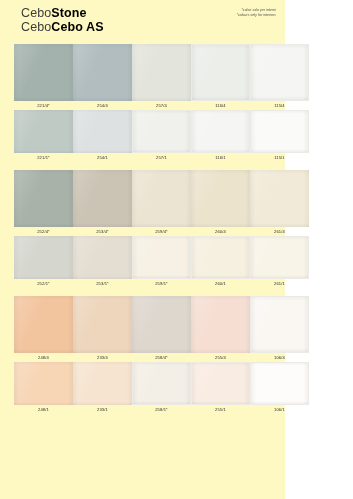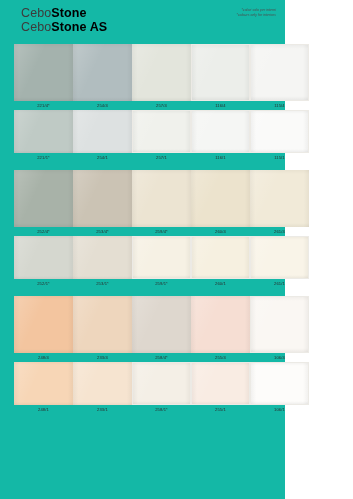--- a/index.html
+++ b/index.html
@@ -13,21 +13,21 @@
     height: 499px;
     overflow: hidden;
     font-family: "Liberation Sans", sans-serif;
     color: #1a1a1a;
     position: relative;
   }
   .page {
     position: relative;
     width: 285px;
     height: 499px;
-    background: #14b8a6;
+    background: #fef9c3;
     box-sizing: border-box;
   }
 
   
   .header {
     position: relative;
     height: 44px;
     padding: 7px 8px 0 21px;
     box-sizing: border-box;
   }
@@ -116,21 +116,21 @@
 </head>
 <body>
 
 <div class="page">
 
   <div class="header">
     <div class="brand-line">
       <span class="brand-light">Cebo</span><span class="brand-bold">Stone</span>
     </div>
     <div class="brand-line">
-      <span class="brand-light">Cebo</span><span class="brand-bold">Stone AS</span>
+      <span class="brand-light">Cebo</span><span class="brand-bold">Cebo AS</span>
     </div>
 
     <div class="footnotes">
       <div class="footnote">*colori solo per interni</div>
       <div class="footnote">*colours only for interiors</div>
     </div>
   </div>
 
   <div class="grid" id="swatch-grid">
       <div class="block">

